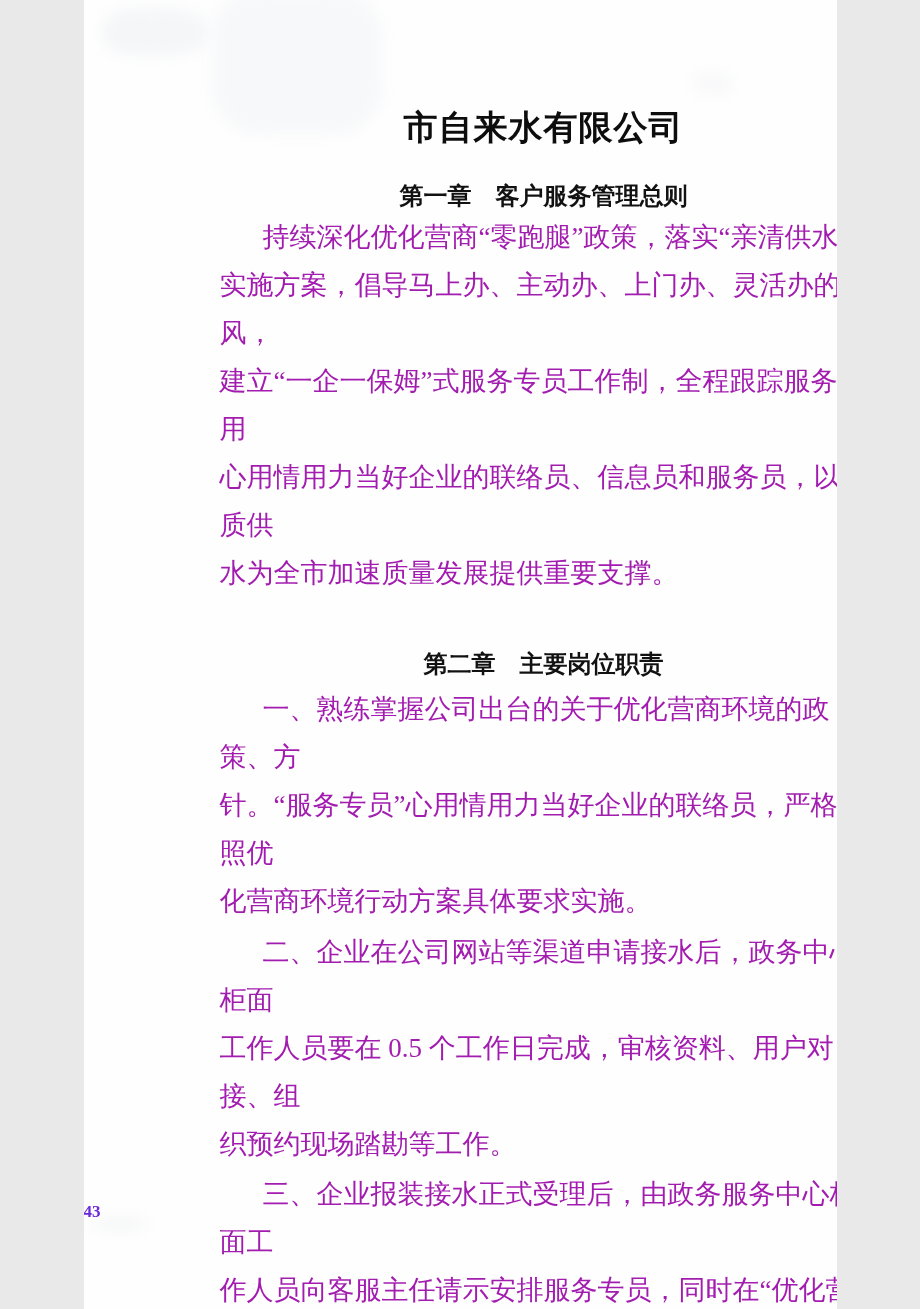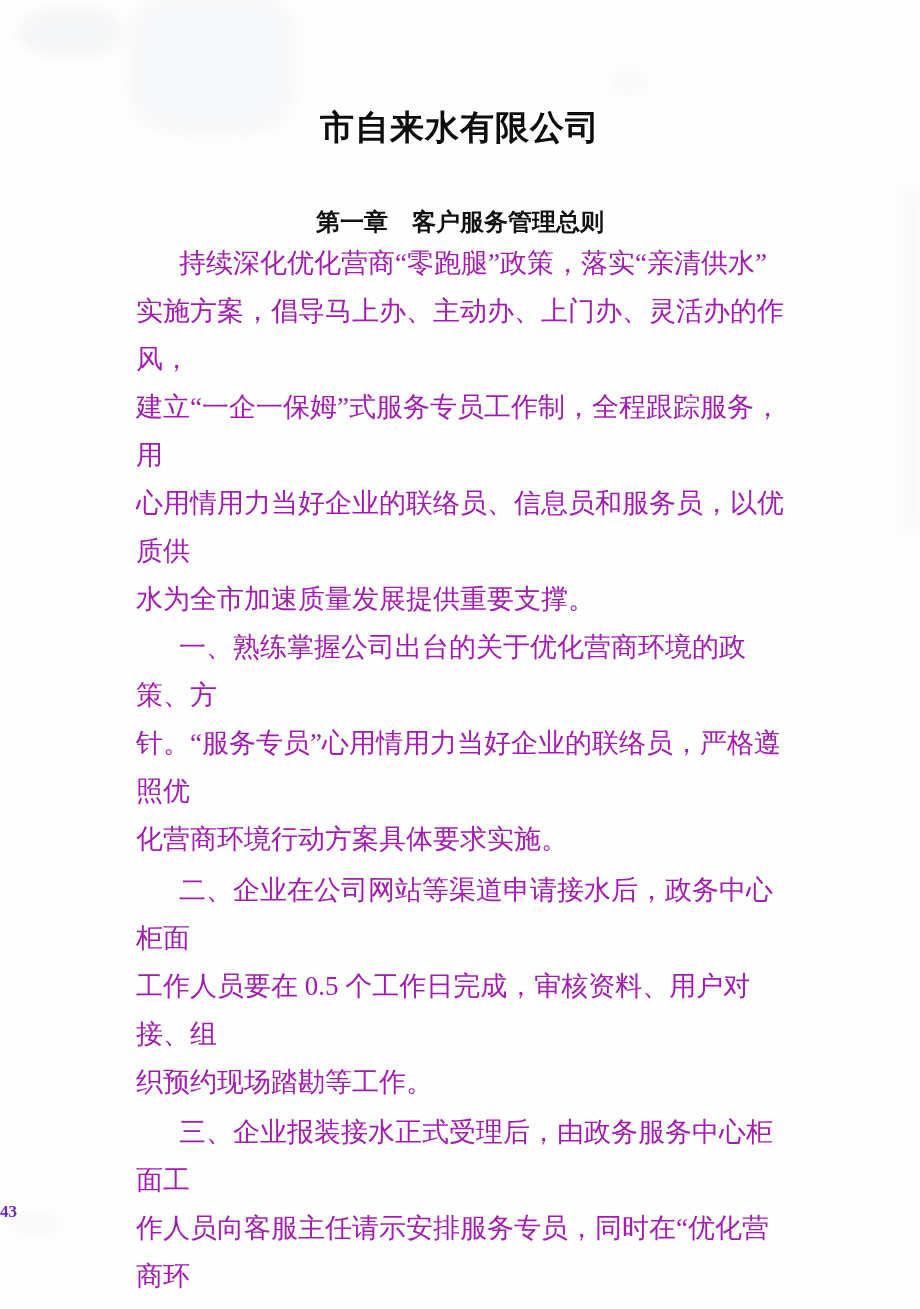--- a/index.html
+++ b/index.html
@@ -1,18 +1,18 @@
 <!DOCTYPE html>
 <html><head>
 <meta charset="utf-8">
 <style>
   html, body { margin: 0; padding: 0; background: #e9e9e9; }
   .page {
     position: relative;
-    width: 920px;
+    width: 753px;
     height: 1309px;
     background: #fefefe;
     overflow: hidden;
     font-family: "Liberation Serif", serif;
     color: #1a1a1a;
     margin: 0 auto;
   }
   .content {
     position: absolute;
     left: 136px;
@@ -30,21 +30,21 @@
     letter-spacing: 1px;
   }
   .chapter-heading {
     text-align: center;
     font-family: "Liberation Sans", sans-serif;
     font-weight: bold;
     font-size: 24px;
     line-height: 43px;
     color: #111;
   }
-  .h1 { margin-top: 48px; }
+  .h1 { margin-top: 22px; }
   .h2 { margin-top: 45px; }
   .para {
     font-size: 27px;
     line-height: 48px;
     white-space: pre-line;      
     text-indent: 43px;          
     text-align: left;
     color: #a21caf;
   }
   .p-intro { margin-top: -4px; }
@@ -91,20 +91,21 @@
     </div>
 
     <div class="chapter-heading h1">第一章　客户服务管理总则</div>
 
     <div class="para p-intro">持续深化优化营商“零跑腿”政策，落实“亲清供水”
 实施方案，倡导马上办、主动办、上门办、灵活办的作风，
 建立“一企一保姆”式服务专员工作制，全程跟踪服务，用
 心用情用力当好企业的联络员、信息员和服务员，以优质供
 水为全市加速质量发展提供重要支撑。</div>
 
+    <div class="chapter-heading h2">第二章　主要岗位职责</div>
 
     <div class="para p-duty1">一、熟练掌握公司出台的关于优化营商环境的政策、方
 针。“服务专员”心用情用力当好企业的联络员，严格遵照优
 化营商环境行动方案具体要求实施。</div>
 
     <div class="para p-duty2">二、企业在公司网站等渠道申请接水后，政务中心柜面
 工作人员要在 0.5 个工作日完成，审核资料、用户对接、组
 织预约现场踏勘等工作。</div>
 
     <div class="para p-duty3">三、企业报装接水正式受理后，由政务服务中心柜面工

